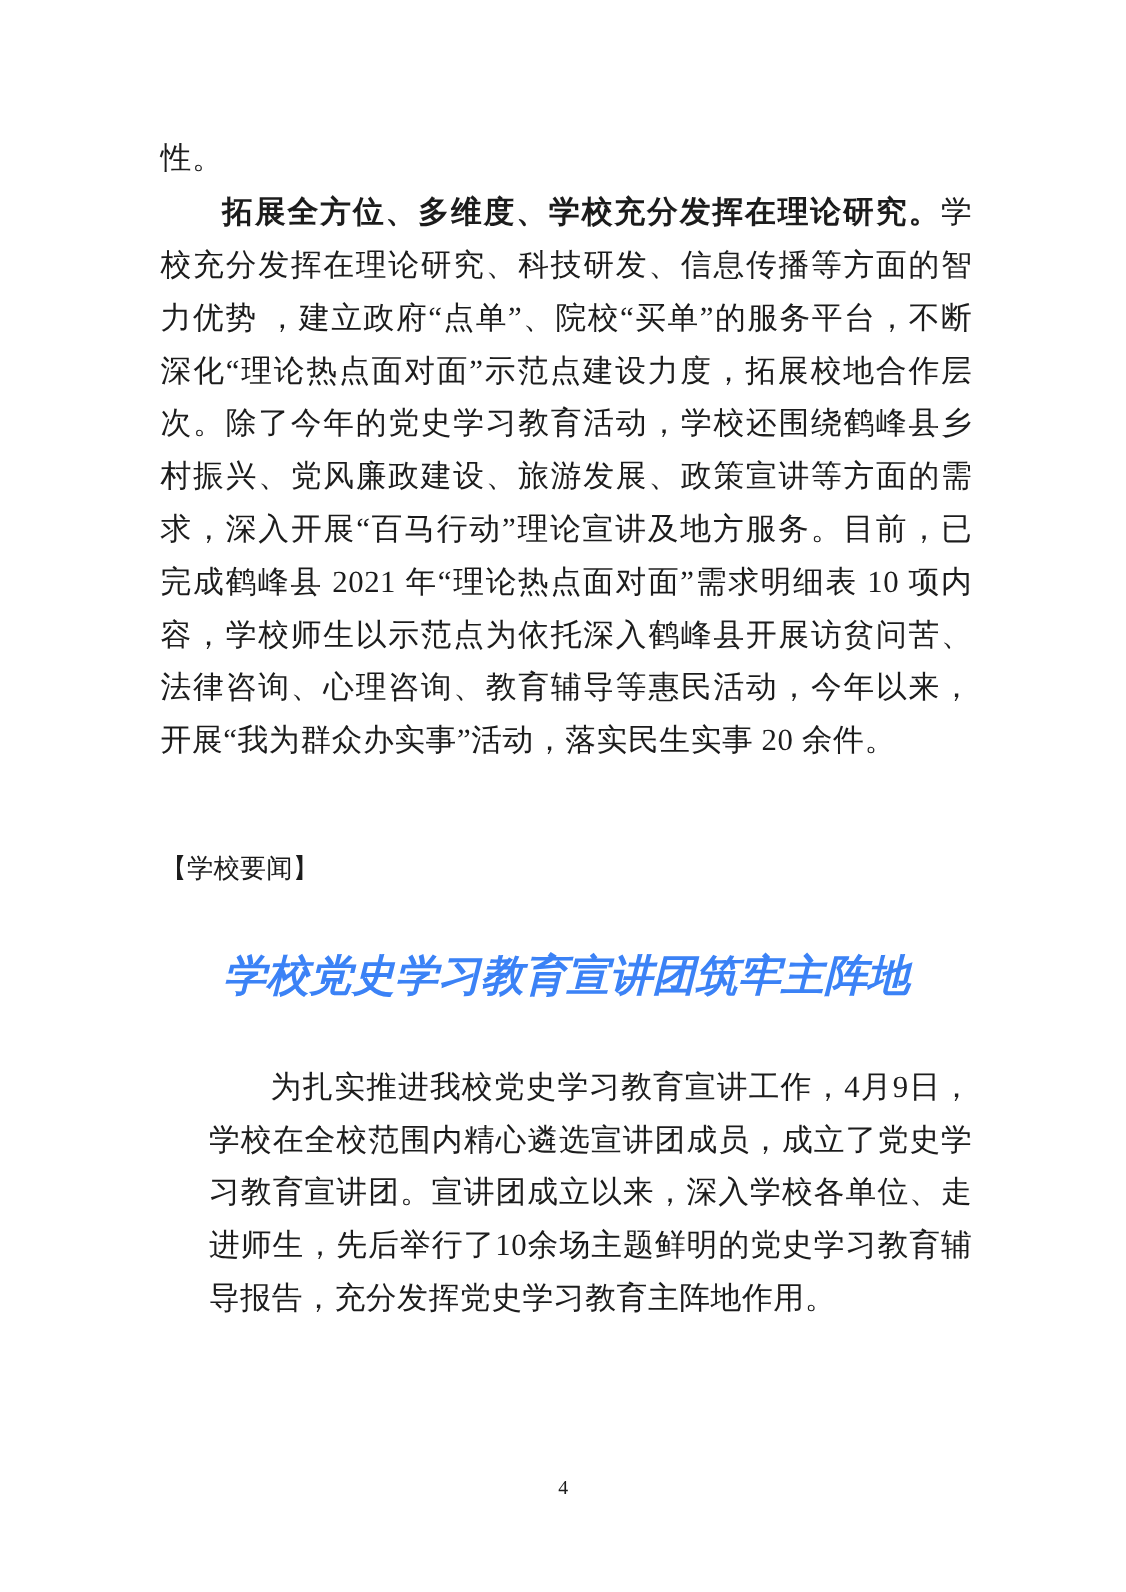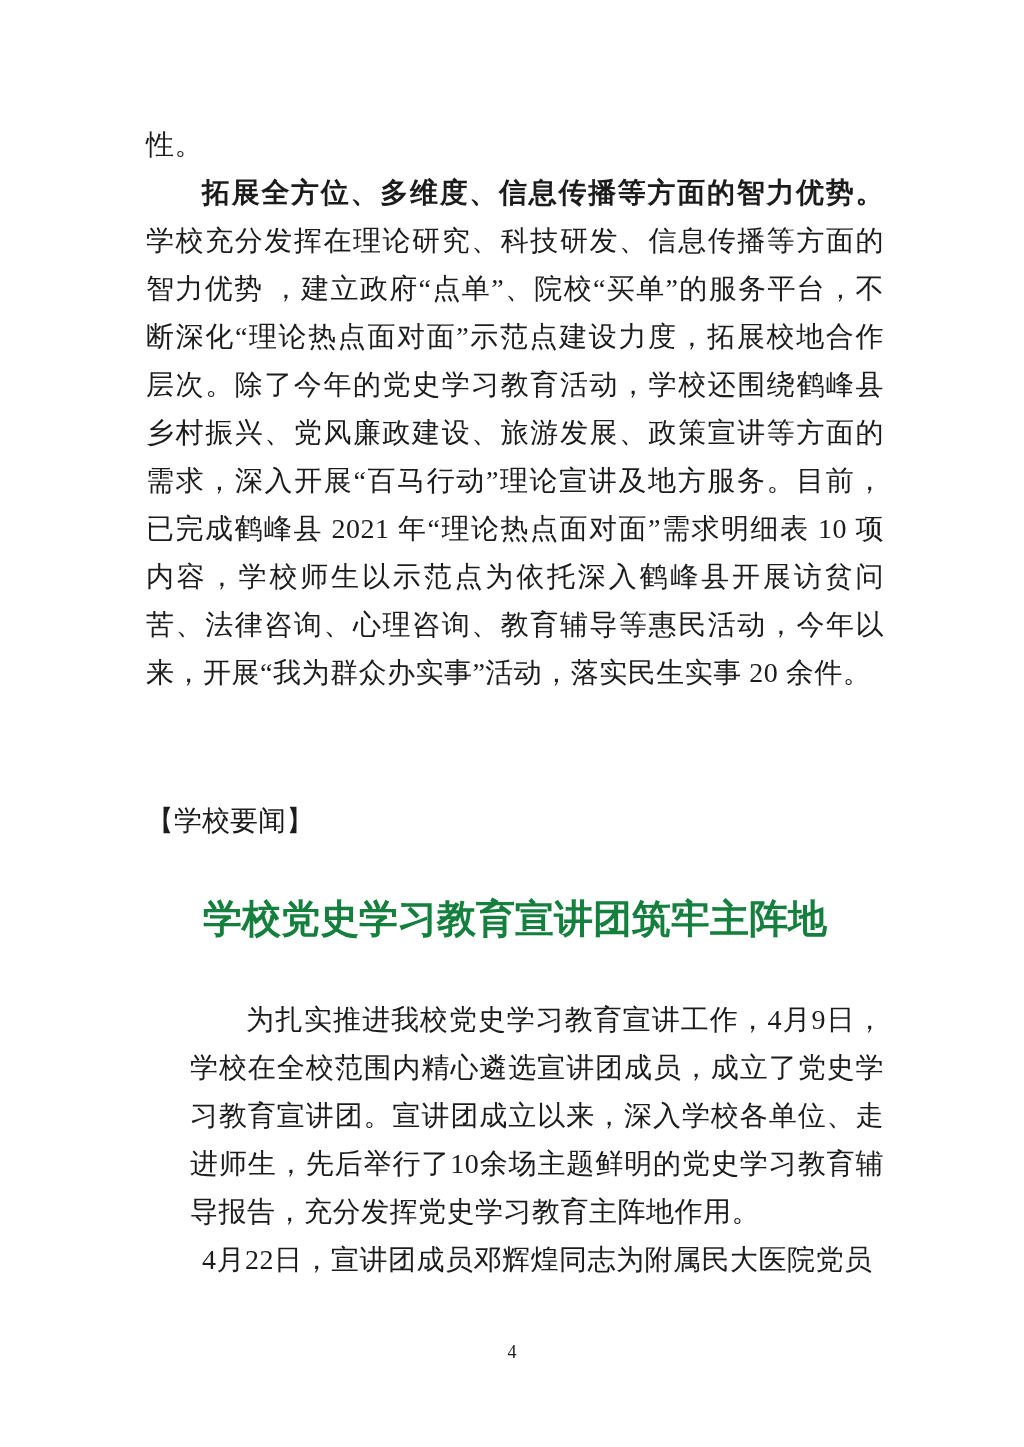--- a/index.html
+++ b/index.html
@@ -28,32 +28,33 @@
     letter-spacing: 0.5px;
   }
   .indent {
     text-indent: 56px;
   }
   .lead-bold {
     font-weight: bold;
     font-family: "Liberation Sans", "DejaVu Sans", sans-serif;
   }
   .section-label {
-    margin-top: 100px;
-    font-size: 28px;
+    margin-top: 68px;
+    font-size: 24px;
     line-height: 48px;
   }
   .article-title {
     margin: 44px 0 0 0;
     font-size: 39px;
     line-height: 60px;
     font-weight: bold;
     text-align: center;
     font-family: "Liberation Serif", "DejaVu Serif", serif;
-    color: #15803d;
+    color: #3b82f6;
+    font-style: italic;
   }
   .after-title {
     margin-top: 47px;
     margin-left: 44px;
   }
   .page-number {
     position: absolute;
     top: 1338px;
     left: 0;
     width: 1024px;
@@ -64,26 +65,25 @@
   }
 </style>
 </head>
 <body>
 
 <div class="page">
   <div class="content">
 
     <p class="body-para">性。</p>
 
-    <p class="body-para indent"><span class="lead-bold">拓展全方位、多维度、信息传播等方面的智力优势。</span><span>学校充分发挥在理论研究、科技研发、信息传播等方面的智力优势 ，建立政府“点单”、院校“买单”的服务平台，不断深化“理论热点面对面”示范点建设力度，拓展校地合作层次。除了今年的党史学习教育活动，学校还围绕鹤峰县乡村振兴、党风廉政建设、旅游发展、政策宣讲等方面的需求，深入开展“百马行动”理论宣讲及地方服务。目前，已完成鹤峰县 2021 年“理论热点面对面”需求明细表 10 项内容，学校师生以示范点为依托深入鹤峰县开展访贫问苦、法律咨询、心理咨询、教育辅导等惠民活动，今年以来，开展“我为群众办实事”活动，落实民生实事 20 余件。</span></p>
+    <p class="body-para indent"><span class="lead-bold">拓展全方位、多维度、学校充分发挥在理论研究。</span><span>学校充分发挥在理论研究、科技研发、信息传播等方面的智力优势 ，建立政府“点单”、院校“买单”的服务平台，不断深化“理论热点面对面”示范点建设力度，拓展校地合作层次。除了今年的党史学习教育活动，学校还围绕鹤峰县乡村振兴、党风廉政建设、旅游发展、政策宣讲等方面的需求，深入开展“百马行动”理论宣讲及地方服务。目前，已完成鹤峰县 2021 年“理论热点面对面”需求明细表 10 项内容，学校师生以示范点为依托深入鹤峰县开展访贫问苦、法律咨询、心理咨询、教育辅导等惠民活动，今年以来，开展“我为群众办实事”活动，落实民生实事 20 余件。</span></p>
 
     <div class="section-label">【学校要闻】</div>
 
     <h1 class="article-title">学校党史学习教育宣讲团筑牢主阵地</h1>
 
     <p class="body-para indent after-title">为扎实推进我校党史学习教育宣讲工作，4月9日，学校在全校范围内精心遴选宣讲团成员，成立了党史学习教育宣讲团。宣讲团成立以来，深入学校各单位、走进师生，先后举行了10余场主题鲜明的党史学习教育辅导报告，充分发挥党史学习教育主阵地作用。</p>
 
-    <p class="body-para indent">4月22日，宣讲团成员邓辉煌同志为附属民大医院党员</p>
 
   </div>
 
   <div class="page-number">4</div>
 </div>
 
 </body></html>

